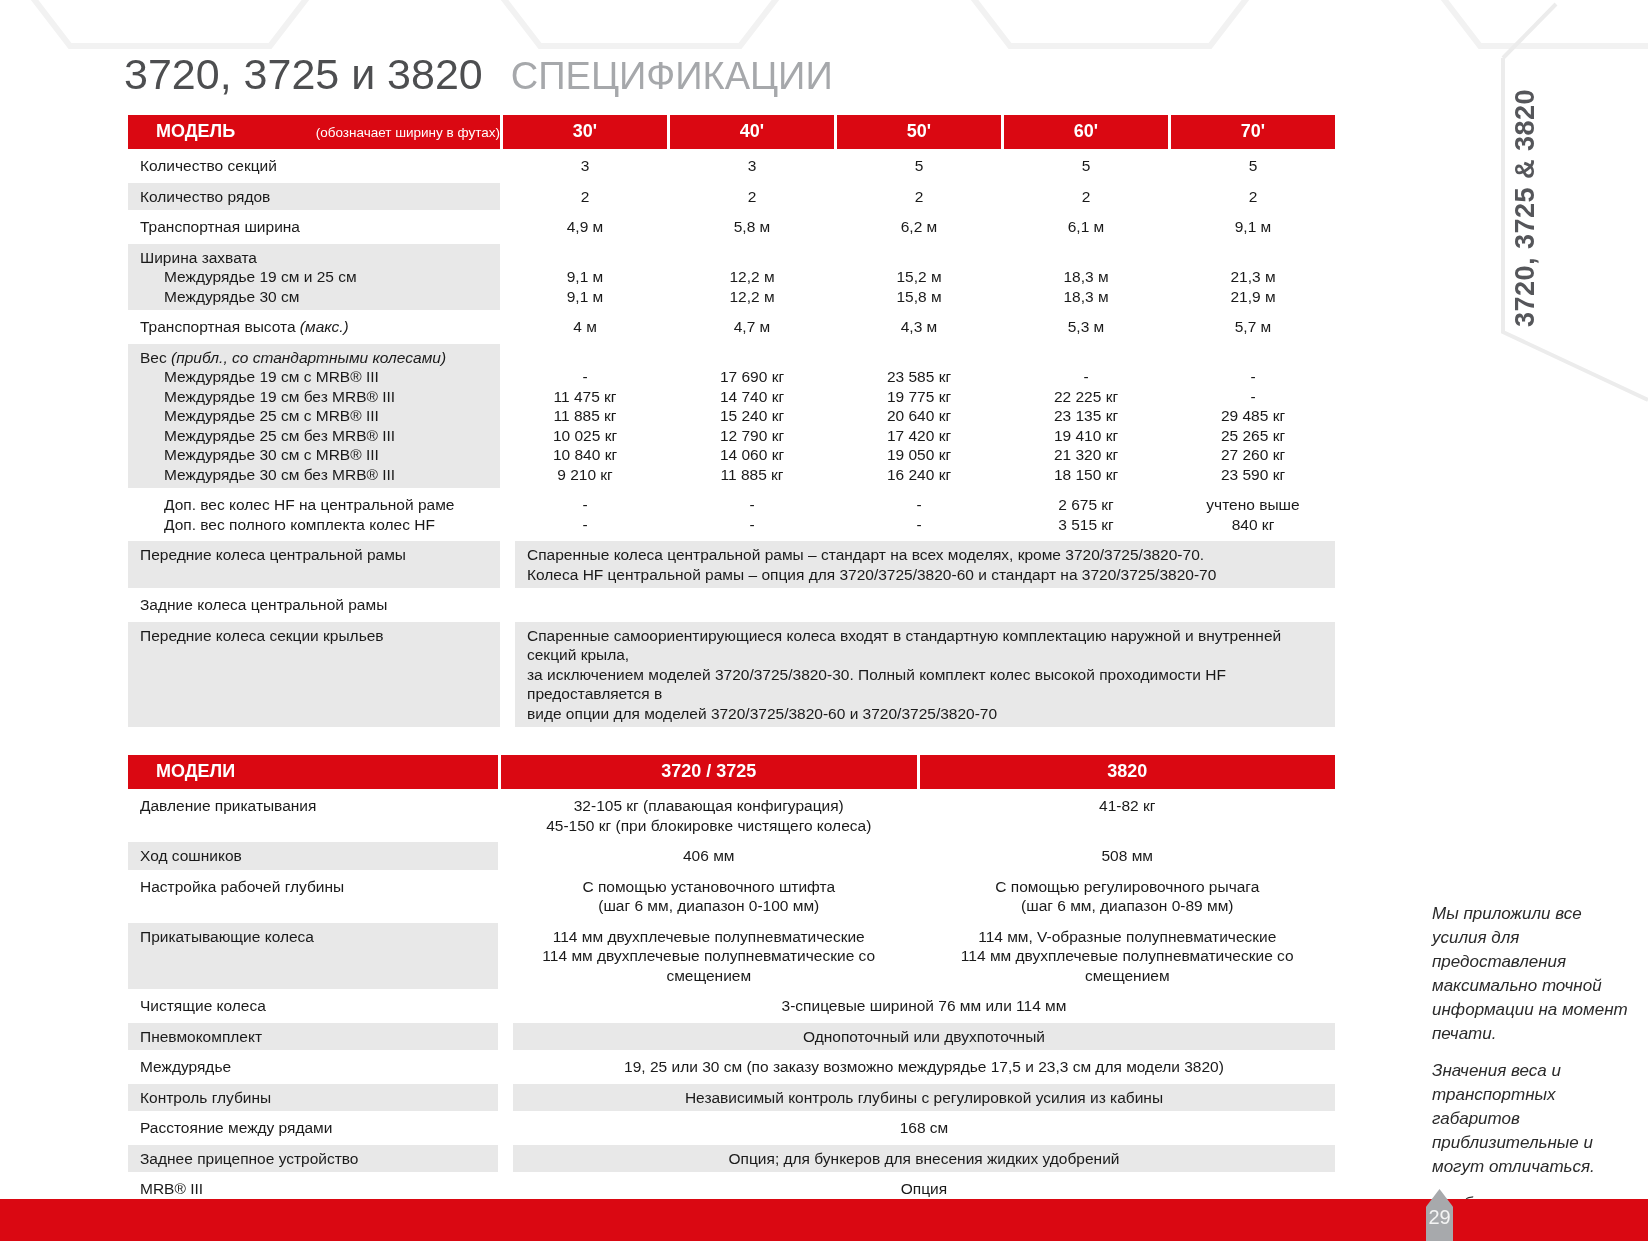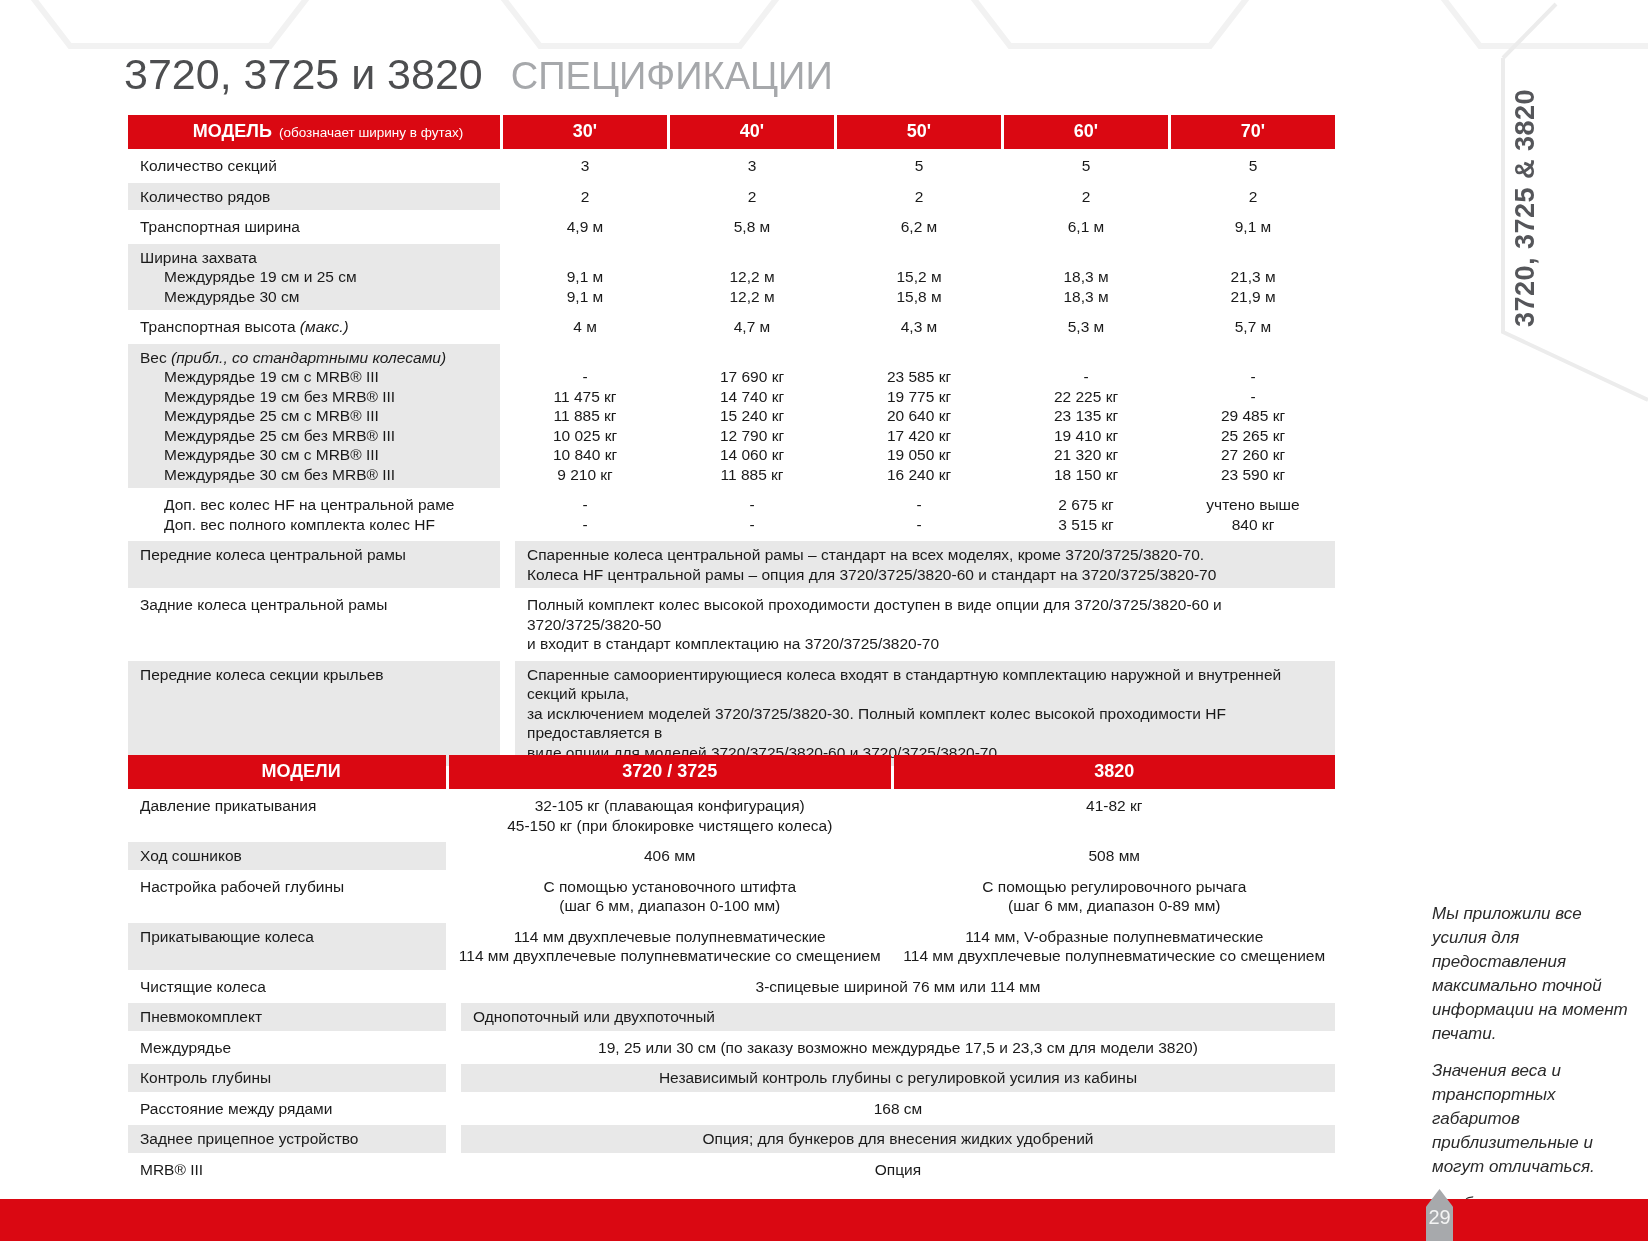--- a/index.html
+++ b/index.html
@@ -11,22 +11,22 @@
   .title .models{font-size:43px;color:#4d4e50}
   .title .section{font-size:38px;color:#a6a8ab;margin-left:28px}
 
   .tbl{position:absolute;left:128px;width:1207px;font-size:15.5px;line-height:19.5px}
   .t1{top:115px}
   .t2{top:755px}
 
   .thead{display:flex}
   .thead .cell{background:#da0812;height:34px;display:flex;align-items:center;justify-content:center;color:#fff;font-weight:bold;font-size:18px}
   .t1 .c-lab{width:372px;flex:none}
-  .t2 .c-lab{width:318px;flex:none}
-  .thead .c-lab{justify-content:center;padding-left:28px}
+  .t2 .c-lab{width:370px;flex:none}
+  .thead .c-lab{justify-content:space-between;padding-left:28px}
   .hnote{font-weight:normal;font-size:13.5px;margin-left:7px;position:relative;top:1px}
   .vals{display:contents}
   .c-val{flex:1;margin-left:3px}
   .thead .c-val{margin-left:3px}
 
   .row{display:flex;margin-top:3px}
   .row .c-lab{padding:4px 6px 4px 12px}
   .row .c-val{padding:4px 4px;text-align:center;white-space:pre-line}
   .row .c-text{flex:1;margin-left:15px;padding:4px 12px;white-space:pre-line}
   .g > div{background:#e8e8e8}
@@ -166,22 +166,20 @@
   </div>
 
   <div class="row g">
     <div class="c-lab"><span class="glabel">Передние колеса центральной рамы</span></div>
     <div class="c-text">Спаренные колеса центральной рамы – стандарт на всех моделях, кроме 3720/3725/3820-70.
 Колеса HF центральной рамы – опция для 3720/3725/3820-60 и стандарт на 3720/3725/3820-70</div>
   </div>
 
   <div class="row">
     <div class="c-lab"><span class="glabel">Задние колеса центральной рамы</span></div>
-    <div class="c-text">Полный комплект колес высокой проходимости доступен в виде опции для 3720/3725/3820-60 и 3720/3725/3820-50
-и входит в стандарт комплектацию на 3720/3725/3820-70</div>
   </div>
 
   <div class="row g">
     <div class="c-lab"><span class="glabel">Передние колеса секции крыльев</span></div>
     <div class="c-text">Спаренные самоориентирующиеся колеса входят в стандартную комплектацию наружной и внутренней секций крыла,
 за исключением моделей 3720/3725/3820-30. Полный комплект колес высокой проходимости HF предоставляется в
 виде опции для моделей 3720/3725/3820-60 и 3720/3725/3820-70</div>
   </div>
 </div>
 
@@ -220,21 +218,21 @@
 114 мм двухплечевые полупневматические со смещением</div></div>
   </div>
 
   <div class="row">
     <div class="c-lab"><span class="glabel">Чистящие колеса</span></div>
     <div class="c-text" style="text-align:center">3-спицевые шириной 76 мм или 114 мм</div>
   </div>
 
   <div class="row g">
     <div class="c-lab"><span class="glabel">Пневмокомплект</span></div>
-    <div class="c-text" style="">Однопоточный или двухпоточный</div>
+    <div class="c-text" style="text-align:center">Однопоточный или двухпоточный</div>
   </div>
 
   <div class="row">
     <div class="c-lab"><span class="glabel">Междурядье</span></div>
     <div class="c-text" style="text-align:center">19, 25 или 30 см (по заказу возможно междурядье 17,5 и 23,3 см для модели 3820)</div>
   </div>
 
   <div class="row g">
     <div class="c-lab"><span class="glabel">Контроль глубины</span></div>
     <div class="c-text" style="text-align:center">Независимый контроль глубины с регулировкой усилия из кабины</div>

